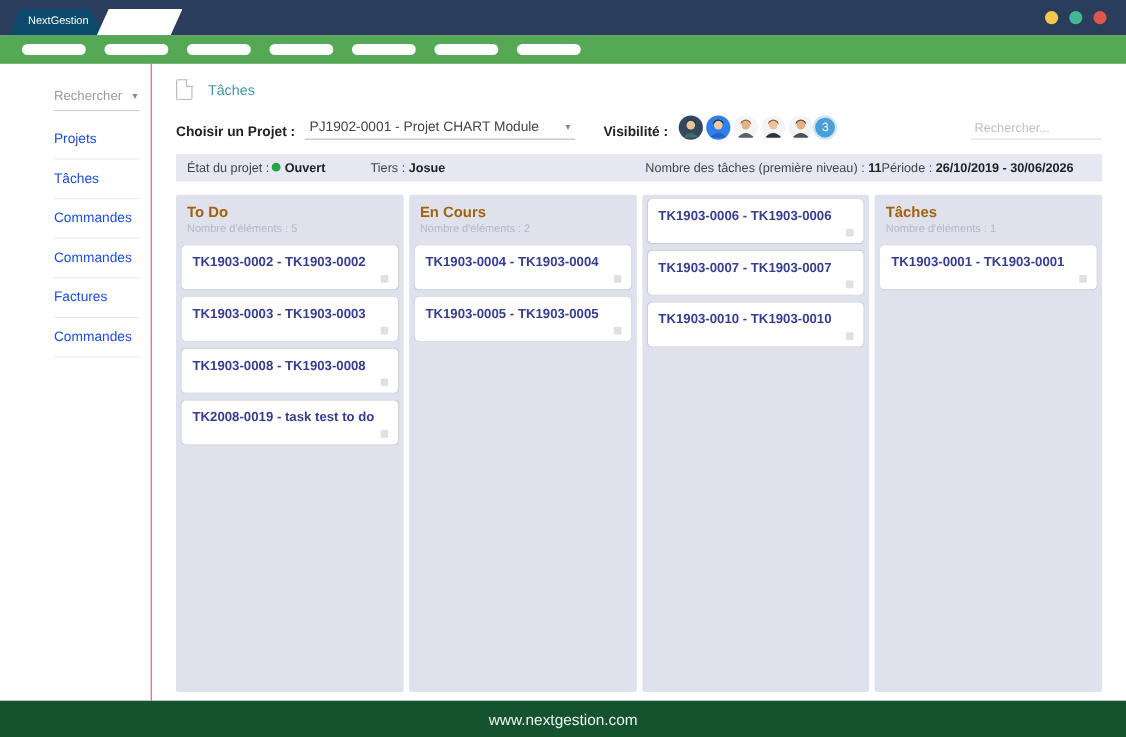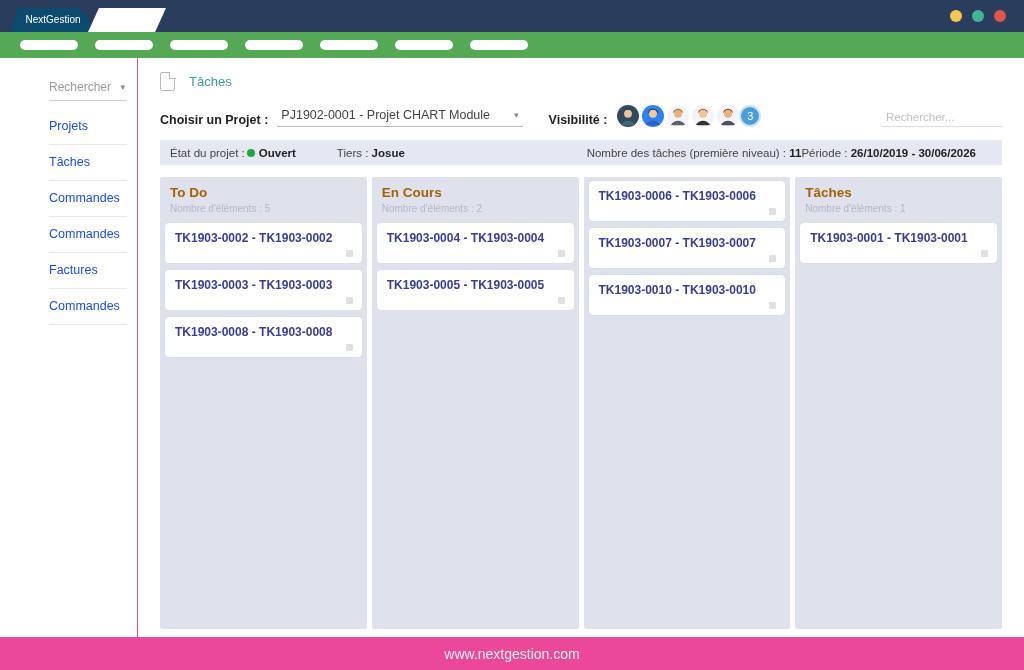--- a/index.html
+++ b/index.html
@@ -89,21 +89,21 @@
   .col-title { color:#a16207; font-weight:bold; font-size:13.5px; }
   .col-count { color:#b4b8c6; font-size:10px; margin-top:3px; }
   .col-cards { padding:4px 5px; overflow:hidden; }
   .card { background:#fff; border-radius:4px; min-height:40px; padding:8px 10px;
     margin-bottom:7px; position:relative; box-shadow:0 0 1px rgba(0,0,0,0.12); cursor:pointer; }
   .card-title { color:#383e8f; font-weight:bold; font-size:12px; }
   .card-handle { position:absolute; right:9px; bottom:6px; width:7px; height:7px;
     background:#e0e0e0; border-radius:1px; }
 
   
-  .footer { height:33px; background:#ec4899; color:#eef1f5; font-size:14px;
+  .footer { height:33px; background:#14532d; color:#eef1f5; font-size:14px;
     display:flex; align-items:center; justify-content:center; flex:0 0 auto; }
 </style>
 </head>
 <body>
 
 <div class="topbar">
   <div class="brand-tab">
     <span>NextGestion</span>
   </div>
   <div class="brand-ghost"></div>
@@ -214,20 +214,24 @@
               <span class="card-handle"></span>
             </div>
             <div class="card">
               <div class="card-title">TK1903-0003 - TK1903-0003</div>
               <span class="card-handle"></span>
             </div>
             <div class="card">
               <div class="card-title">TK1903-0008 - TK1903-0008</div>
               <span class="card-handle"></span>
             </div>
+            <div class="card">
+              <div class="card-title">TK2008-0019 - task test to do</div>
+              <span class="card-handle"></span>
+            </div>
           </div>
         </div>
         <div class="column">
           <div class="col-head">
             <div class="col-title">En Cours</div>
             <div class="col-count">Nombre d'éléments : 2</div>
           </div>
           <div class="col-cards">
             <div class="card">
               <div class="card-title">TK1903-0004 - TK1903-0004</div>

